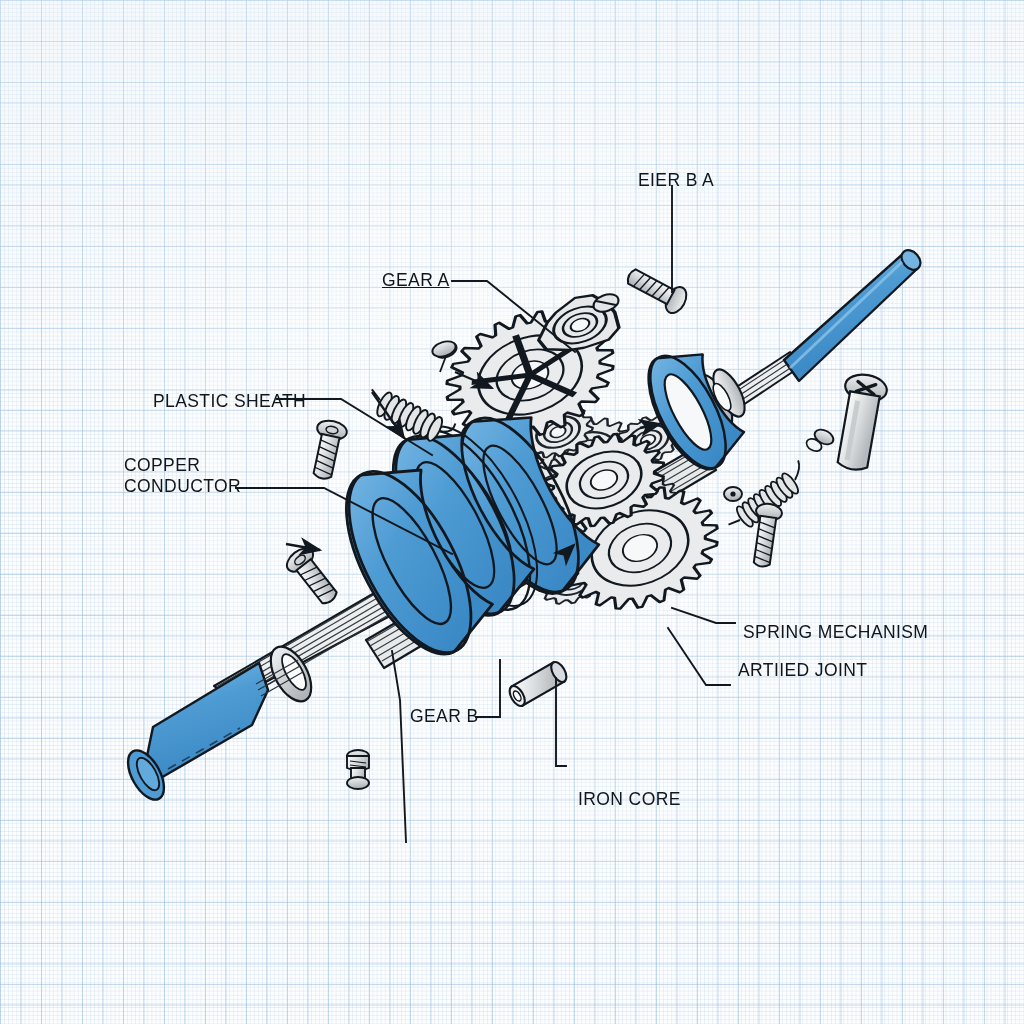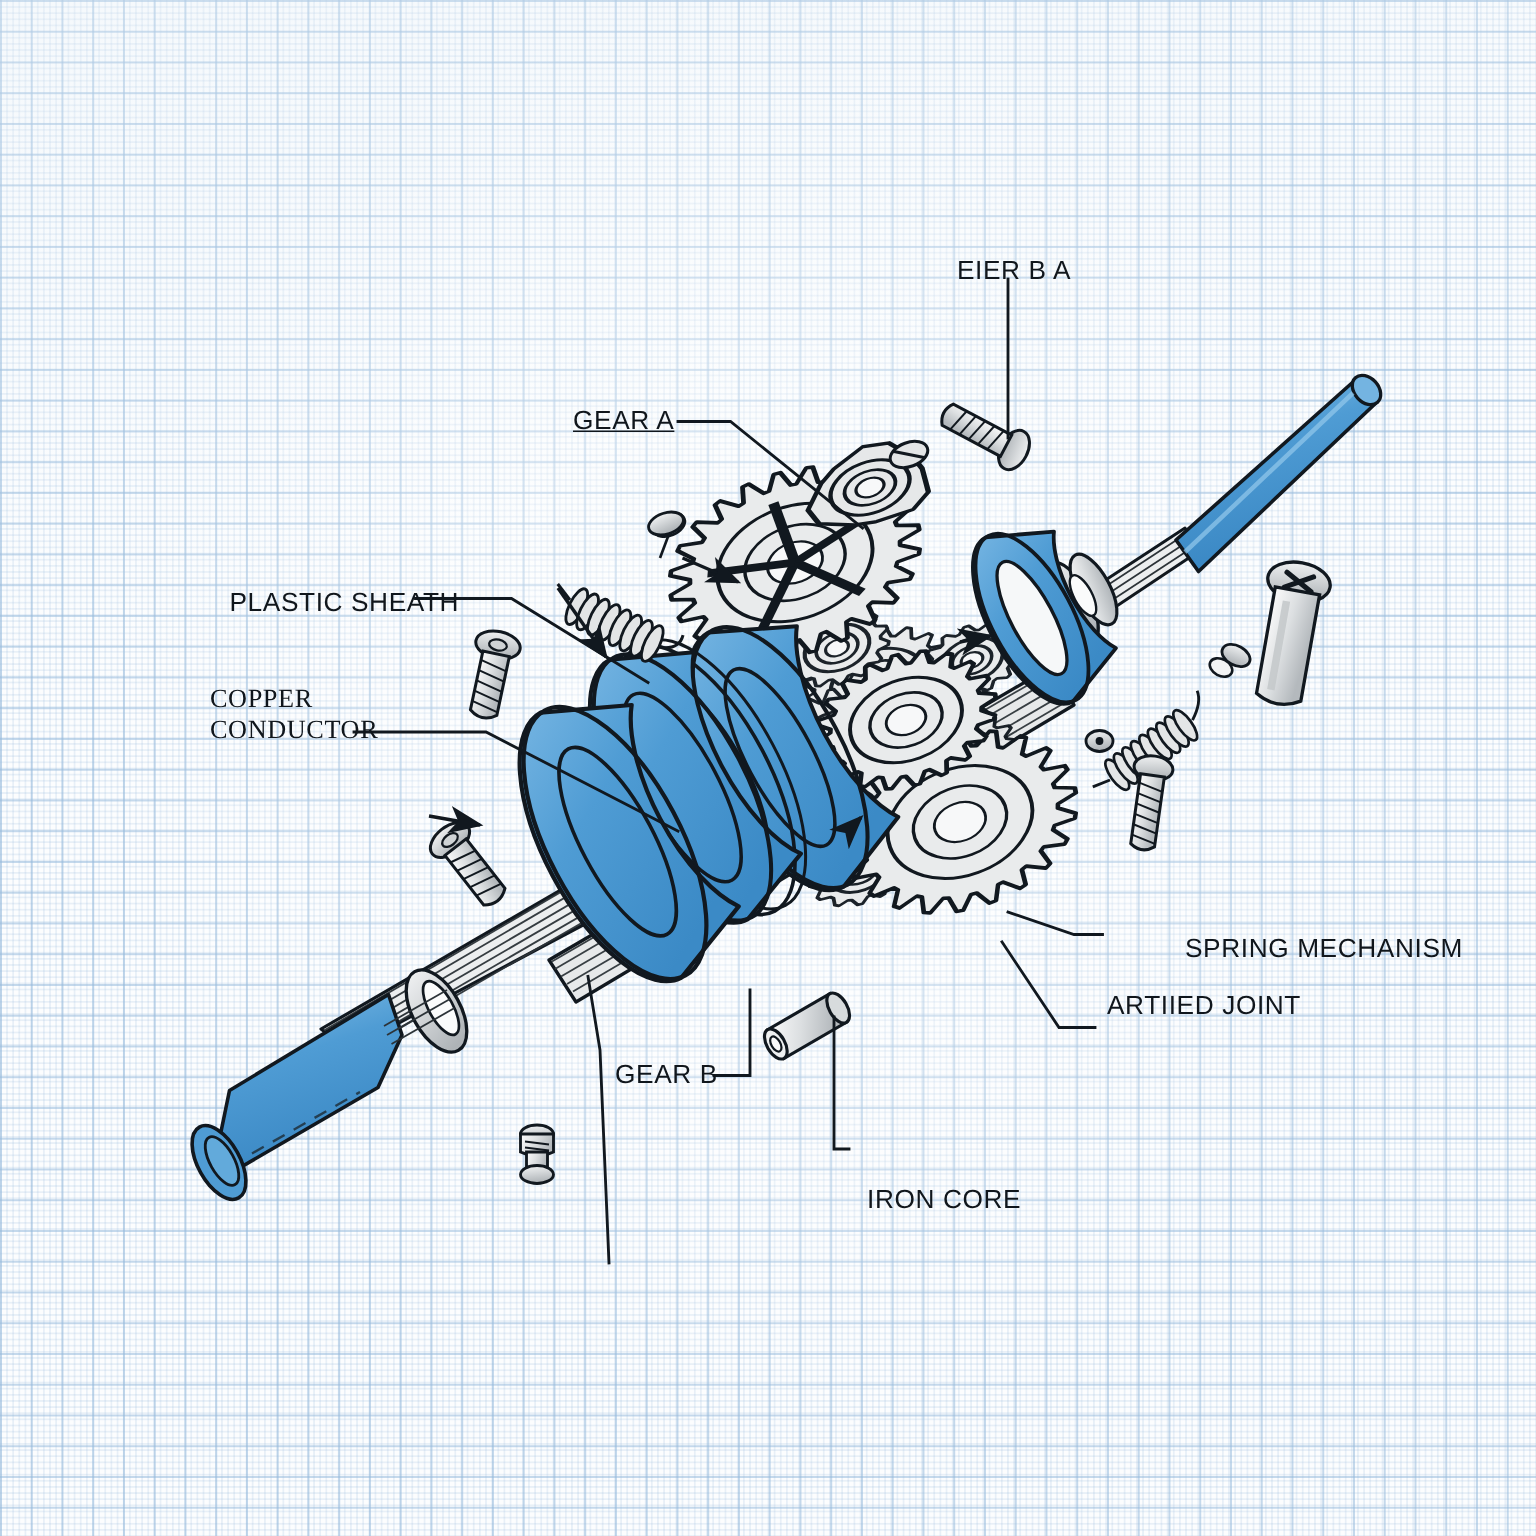--- a/index.html
+++ b/index.html
@@ -431,20 +431,20 @@
     <path d="M730,685 L706,685 L668,628"></path>
     <path d="M476,717 L500,717 L500,660"></path>
     <path d="M392,651 L400,700 L406,842"></path>
     <path d="M566,766 L556,766 L556,678"></path>
   </svg>
 
   <div id="labels">
       <div class="lbl" style="left: 638px; top: 170px;">EIER B A</div>
       <div class="lbl" style="left: 382px; top: 270px; text-decoration: underline;">GEAR A</div>
       <div class="lbl" style="left: 141px; top: 391px; margin-left: 12px;">PLASTIC SHEATH</div>
-      <div class="lbl" style="left: 140px; top: 455px; font-family: Liberation Serif, serif;">COPPER
+      <div class="lbl" style="left: 124px; top: 455px;">COPPER
 CONDUCTOR</div>
-      <div class="lbl" style="left: 743px; top: 622px; margin-left: 47px;">SPRING MECHANISM</div>
+      <div class="lbl" style="left: 743px; top: 622px;">SPRING MECHANISM</div>
       <div class="lbl" style="left: 738px; top: 660px; text-align: right;">ARTIIED JOINT</div>
       <div class="lbl" style="left: 410px; top: 706px; text-align: center;">GEAR B</div>
       <div class="lbl" style="left: 578px; top: 757px; margin-top: 32px;">IRON CORE</div>
     </div>
 </div>
 
 </body></html>

